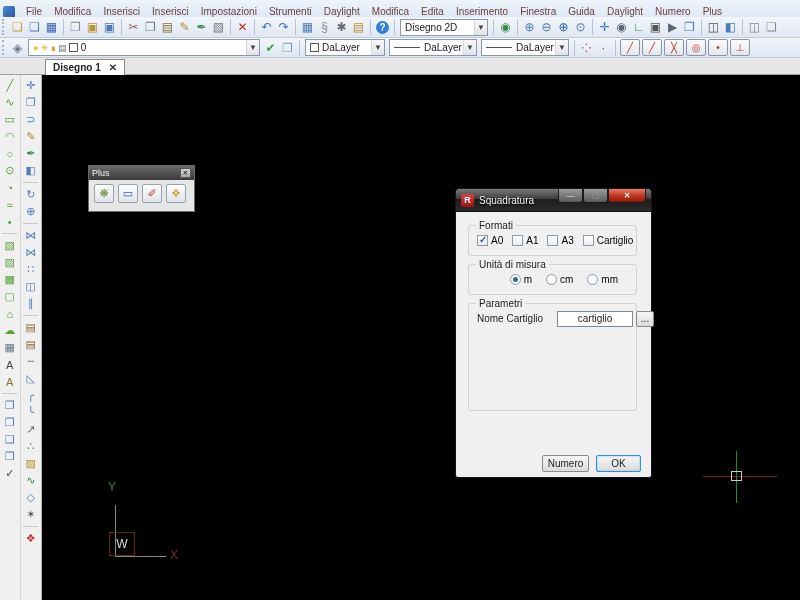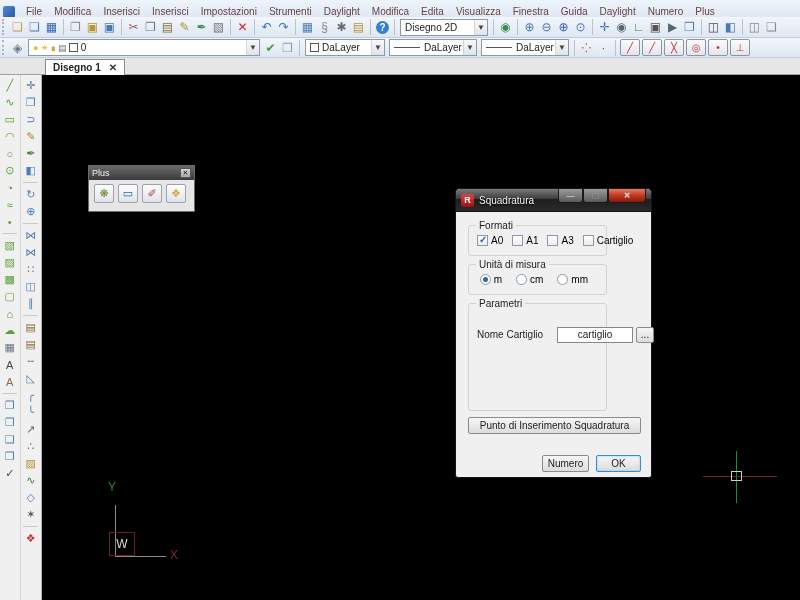--- a/index.html
+++ b/index.html
@@ -92,21 +92,21 @@
   #dlg .dicon { width:13px; height:13px; background:linear-gradient(#e04040,#951515); border-radius:2px;
     color:#fff; font-size:9px; font-weight:bold; display:flex; align-items:center; justify-content:center; margin-right:5px; }
   #dlg .dtext { color:#f2f2f2; font-size:10px; flex:1; text-shadow:0 1px 2px #000; }
   .capbtns { display:flex; align-items:flex-start; height:100%; }
   .capbtn { width:25px; height:14px; border:1px solid #1a1a1a; border-top:none;
     background:linear-gradient(#9a9a9a,#5a5a5a); color:#eee; font-size:8px;
     display:flex; align-items:center; justify-content:center; border-radius:0 0 3px 3px; }
   .capbtn.dim { color:#999; }
   .capbtn.close { width:38px; background:linear-gradient(#e87a62,#c03a22 50%,#8a1808); font-weight:bold; }
 
-  .group { position:absolute; left:12px; width:139px; border:1px solid #d2d2d2; border-radius:3px; }
+  .group { position:absolute; left:12px; width:169px; border:1px solid #d2d2d2; border-radius:3px; }
   .group .glabel { position:absolute; top:-6px; left:7px; background:#f0f0f0; padding:0 3px; color:#222; }
   #grp-formati { top:36px; height:31px; }
   #grp-unita   { top:75px; height:31px; }
   #grp-param   { top:114px; height:108px; }
 
   .optrow { position:absolute; left:8px; right:4px; top:9px; display:flex; align-items:center; }
   .opt { display:flex; align-items:center; margin-right:9px; }
   .opt:last-child { margin-right:0; }
   .cb { width:11px; height:11px; border:1px solid #8a9aa8; background:linear-gradient(#fff,#ececec);
     margin-right:3px; position:relative; flex:0 0 auto; }
@@ -116,21 +116,21 @@
   .rb.selected::after { content:""; position:absolute; left:2px; top:2px; width:5px; height:5px; border-radius:50%; background:#2f6a9a; }
   #grp-unita .optrow { justify-content:flex-end; }
   #grp-unita .opt { margin-right:14px; }
 
   .prow { position:absolute; left:8px; right:6px; height:17px; display:flex; align-items:center; }
   .plabel { color:#222; }
   .tinput { height:16px; border:1px solid #7a8a99; background:#fff; font-size:10px; text-align:center;
     display:flex; align-items:center; justify-content:center; color:#222; }
   .btn { border:1px solid #8a8a8a; border-radius:2px; background:linear-gradient(#f6f6f6,#dcdcdc);
     display:flex; align-items:center; justify-content:center; color:#222; font-size:10px; }
-  #row-nome  { top:22px; }
+  #row-nome  { top:6px; }
   #row-scala { top:48px; }
   #row-num   { top:78px; }
   #inp-cartiglio { position:absolute; left:80px; width:76px; }
   #btn-browse    { position:absolute; left:159px; width:18px; height:16px; }
   #inp-scala1 { position:absolute; left:92px; width:46px; color:#8b3535; }
   #eq { position:absolute; left:143px; }
   #inp-scala2 { position:absolute; left:151px; width:34px; }
   #btn-def { position:absolute; left:100px; width:33px; height:16px; }
   #sel-num { position:absolute; left:140px; width:40px; height:17px; border:1px solid #7a8a99; background:#fff;
     display:flex; align-items:center; font-size:10px; }
@@ -153,21 +153,21 @@
     <div class="menu-items" style="display:flex;">
         <span class="menu-item">File</span>
         <span class="menu-item">Modifica</span>
         <span class="menu-item">Inserisci</span>
         <span class="menu-item">Inserisci</span>
         <span class="menu-item">Impostazioni</span>
         <span class="menu-item">Strumenti</span>
         <span class="menu-item">Daylight</span>
         <span class="menu-item">Modifica</span>
         <span class="menu-item">Edita</span>
-        <span class="menu-item">Visualizza</span>
+        <span class="menu-item">Inserimento</span>
         <span class="menu-item">Finestra</span>
         <span class="menu-item">Guida</span>
         <span class="menu-item">Daylight</span>
         <span class="menu-item">Numero</span>
         <span class="menu-item">Plus</span>
       </div>
   </div>
 
   <div id="tb1" class="toolbar">
     <span class="grip"></span>
@@ -422,19 +422,18 @@
 
         <div class="prow" id="row-nome">
           <span class="plabel">Nome Cartiglio</span>
           <span class="tinput" id="inp-cartiglio">cartiglio</span>
           <span class="btn" id="btn-browse">...</span>
         </div>
 
 
       </div>
 
-      <span class="btn" id="btn-insert">Punto di Inserimento Squadratura</span>
       <span class="btn" id="btn-cancel">Numero</span>
       <span class="btn" id="btn-ok">OK</span>
     </div>
 
   </div>
 </div>
 
 </body></html>

